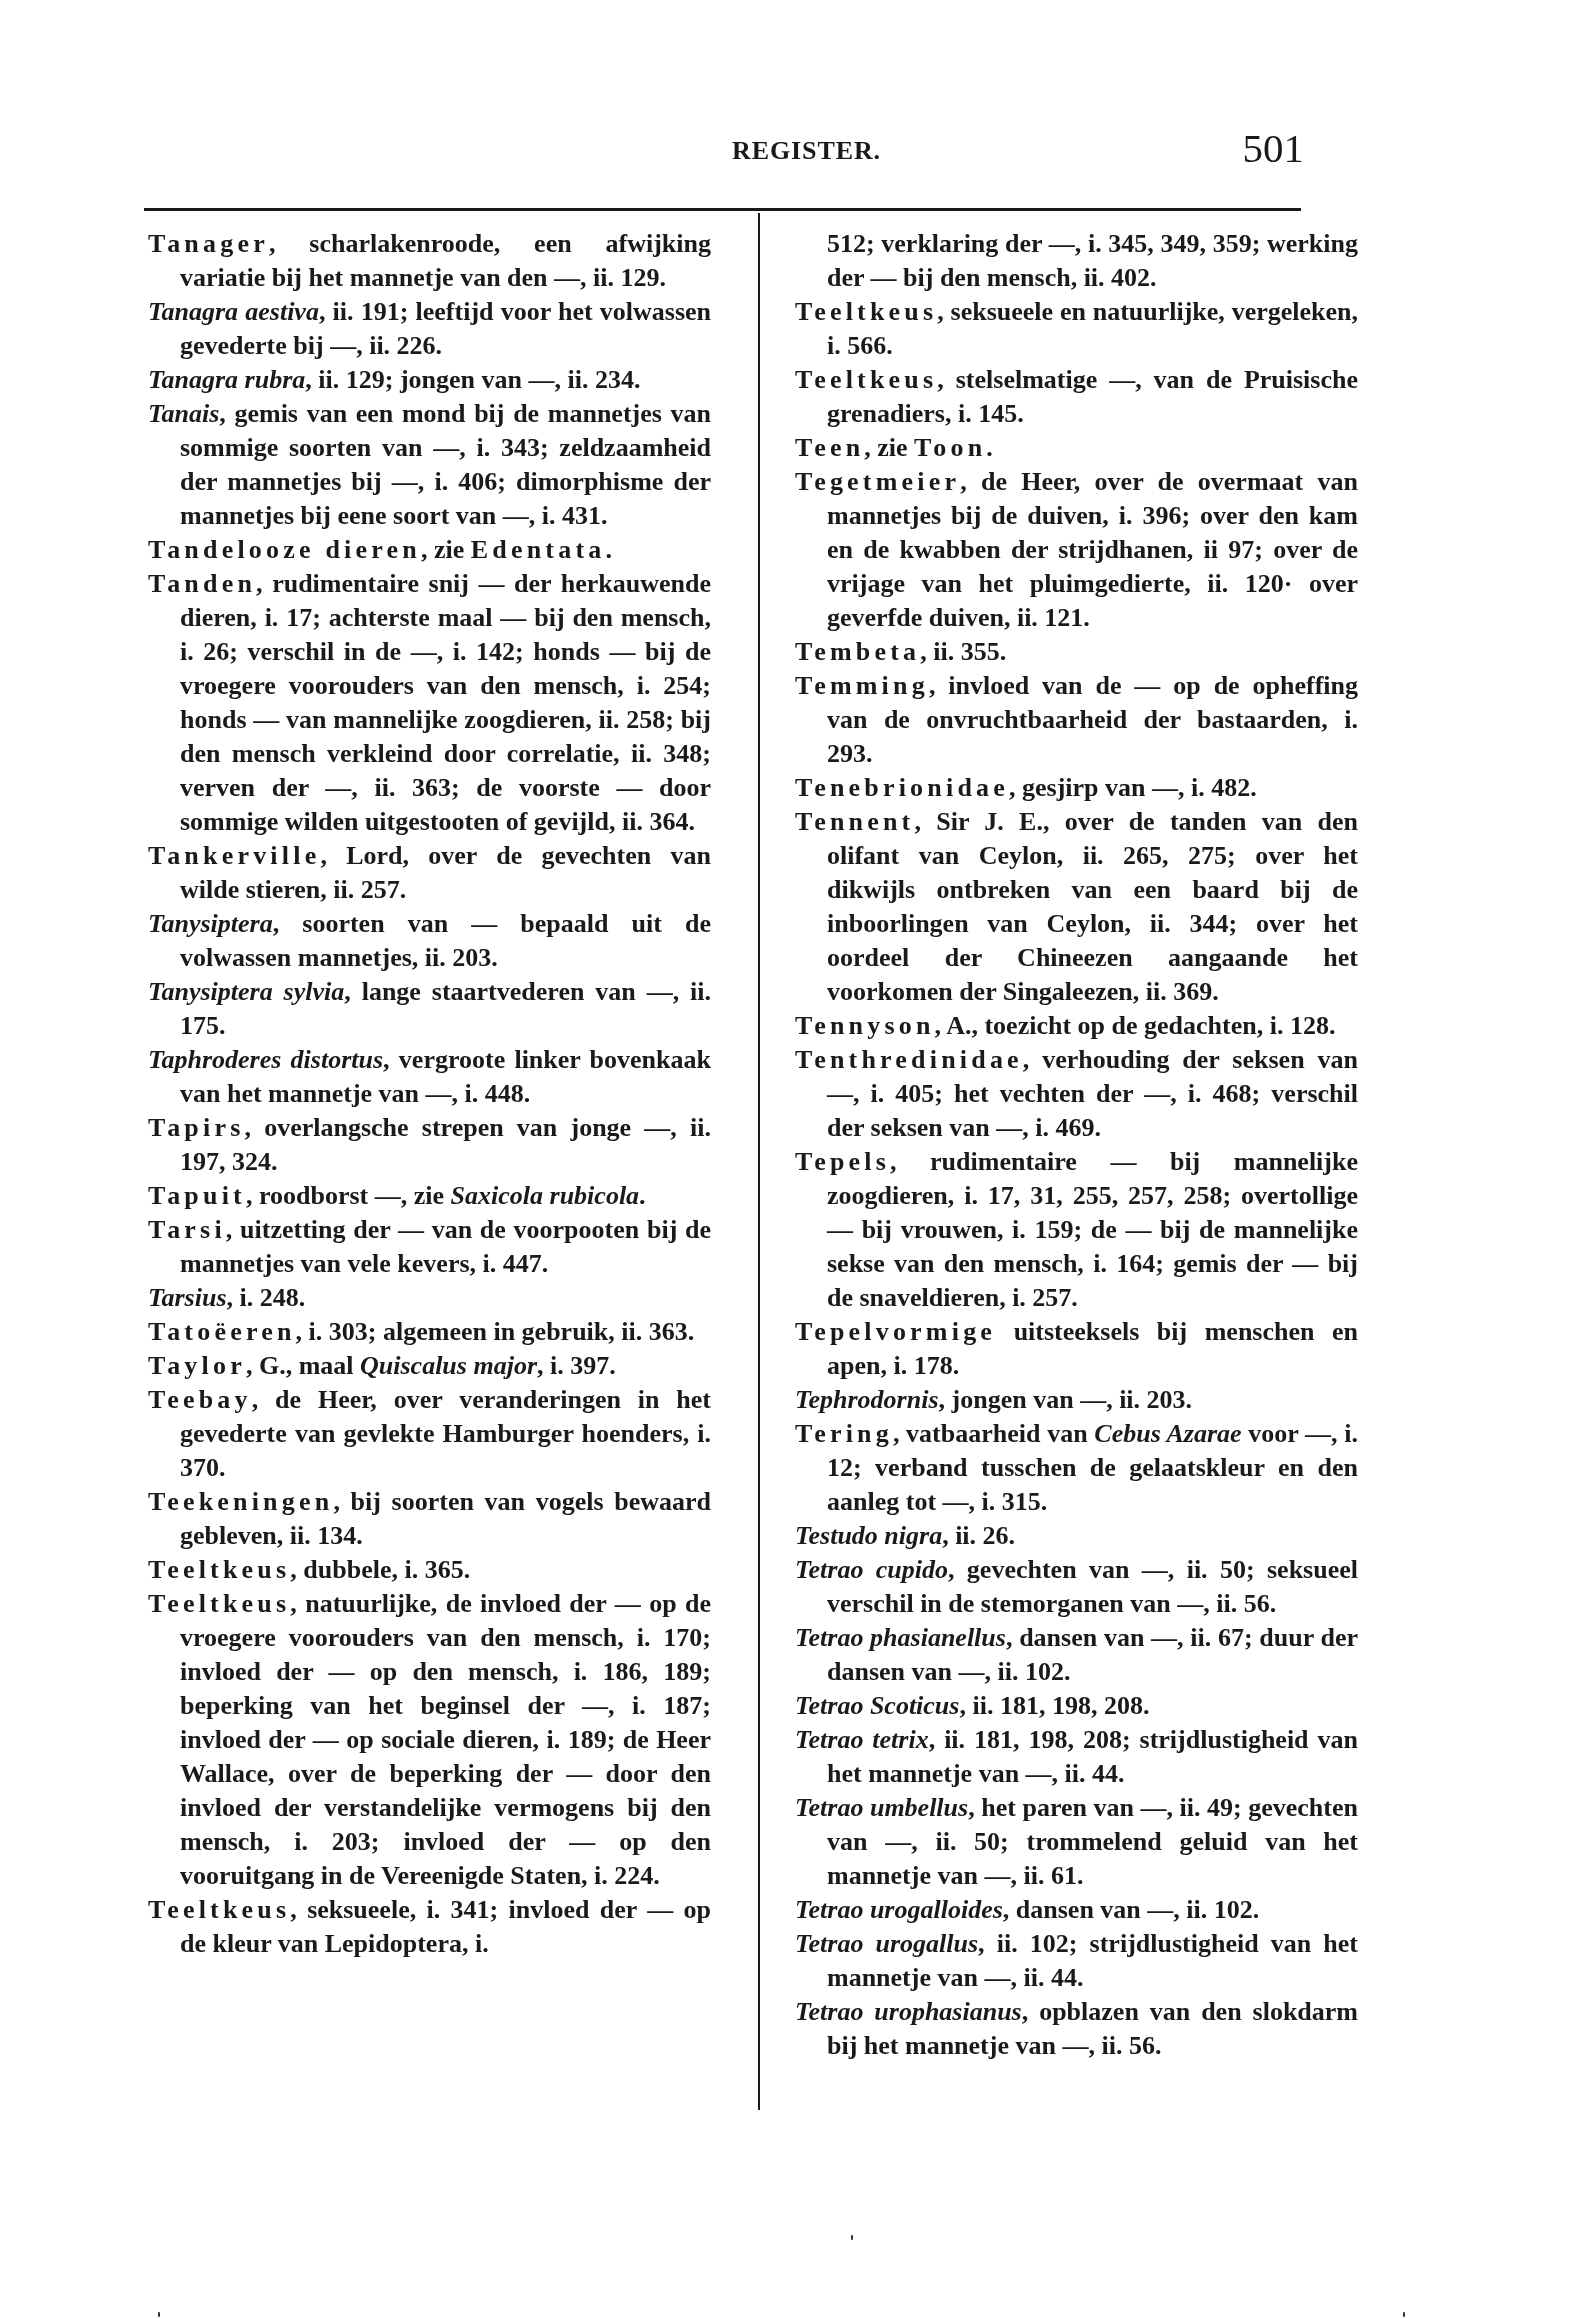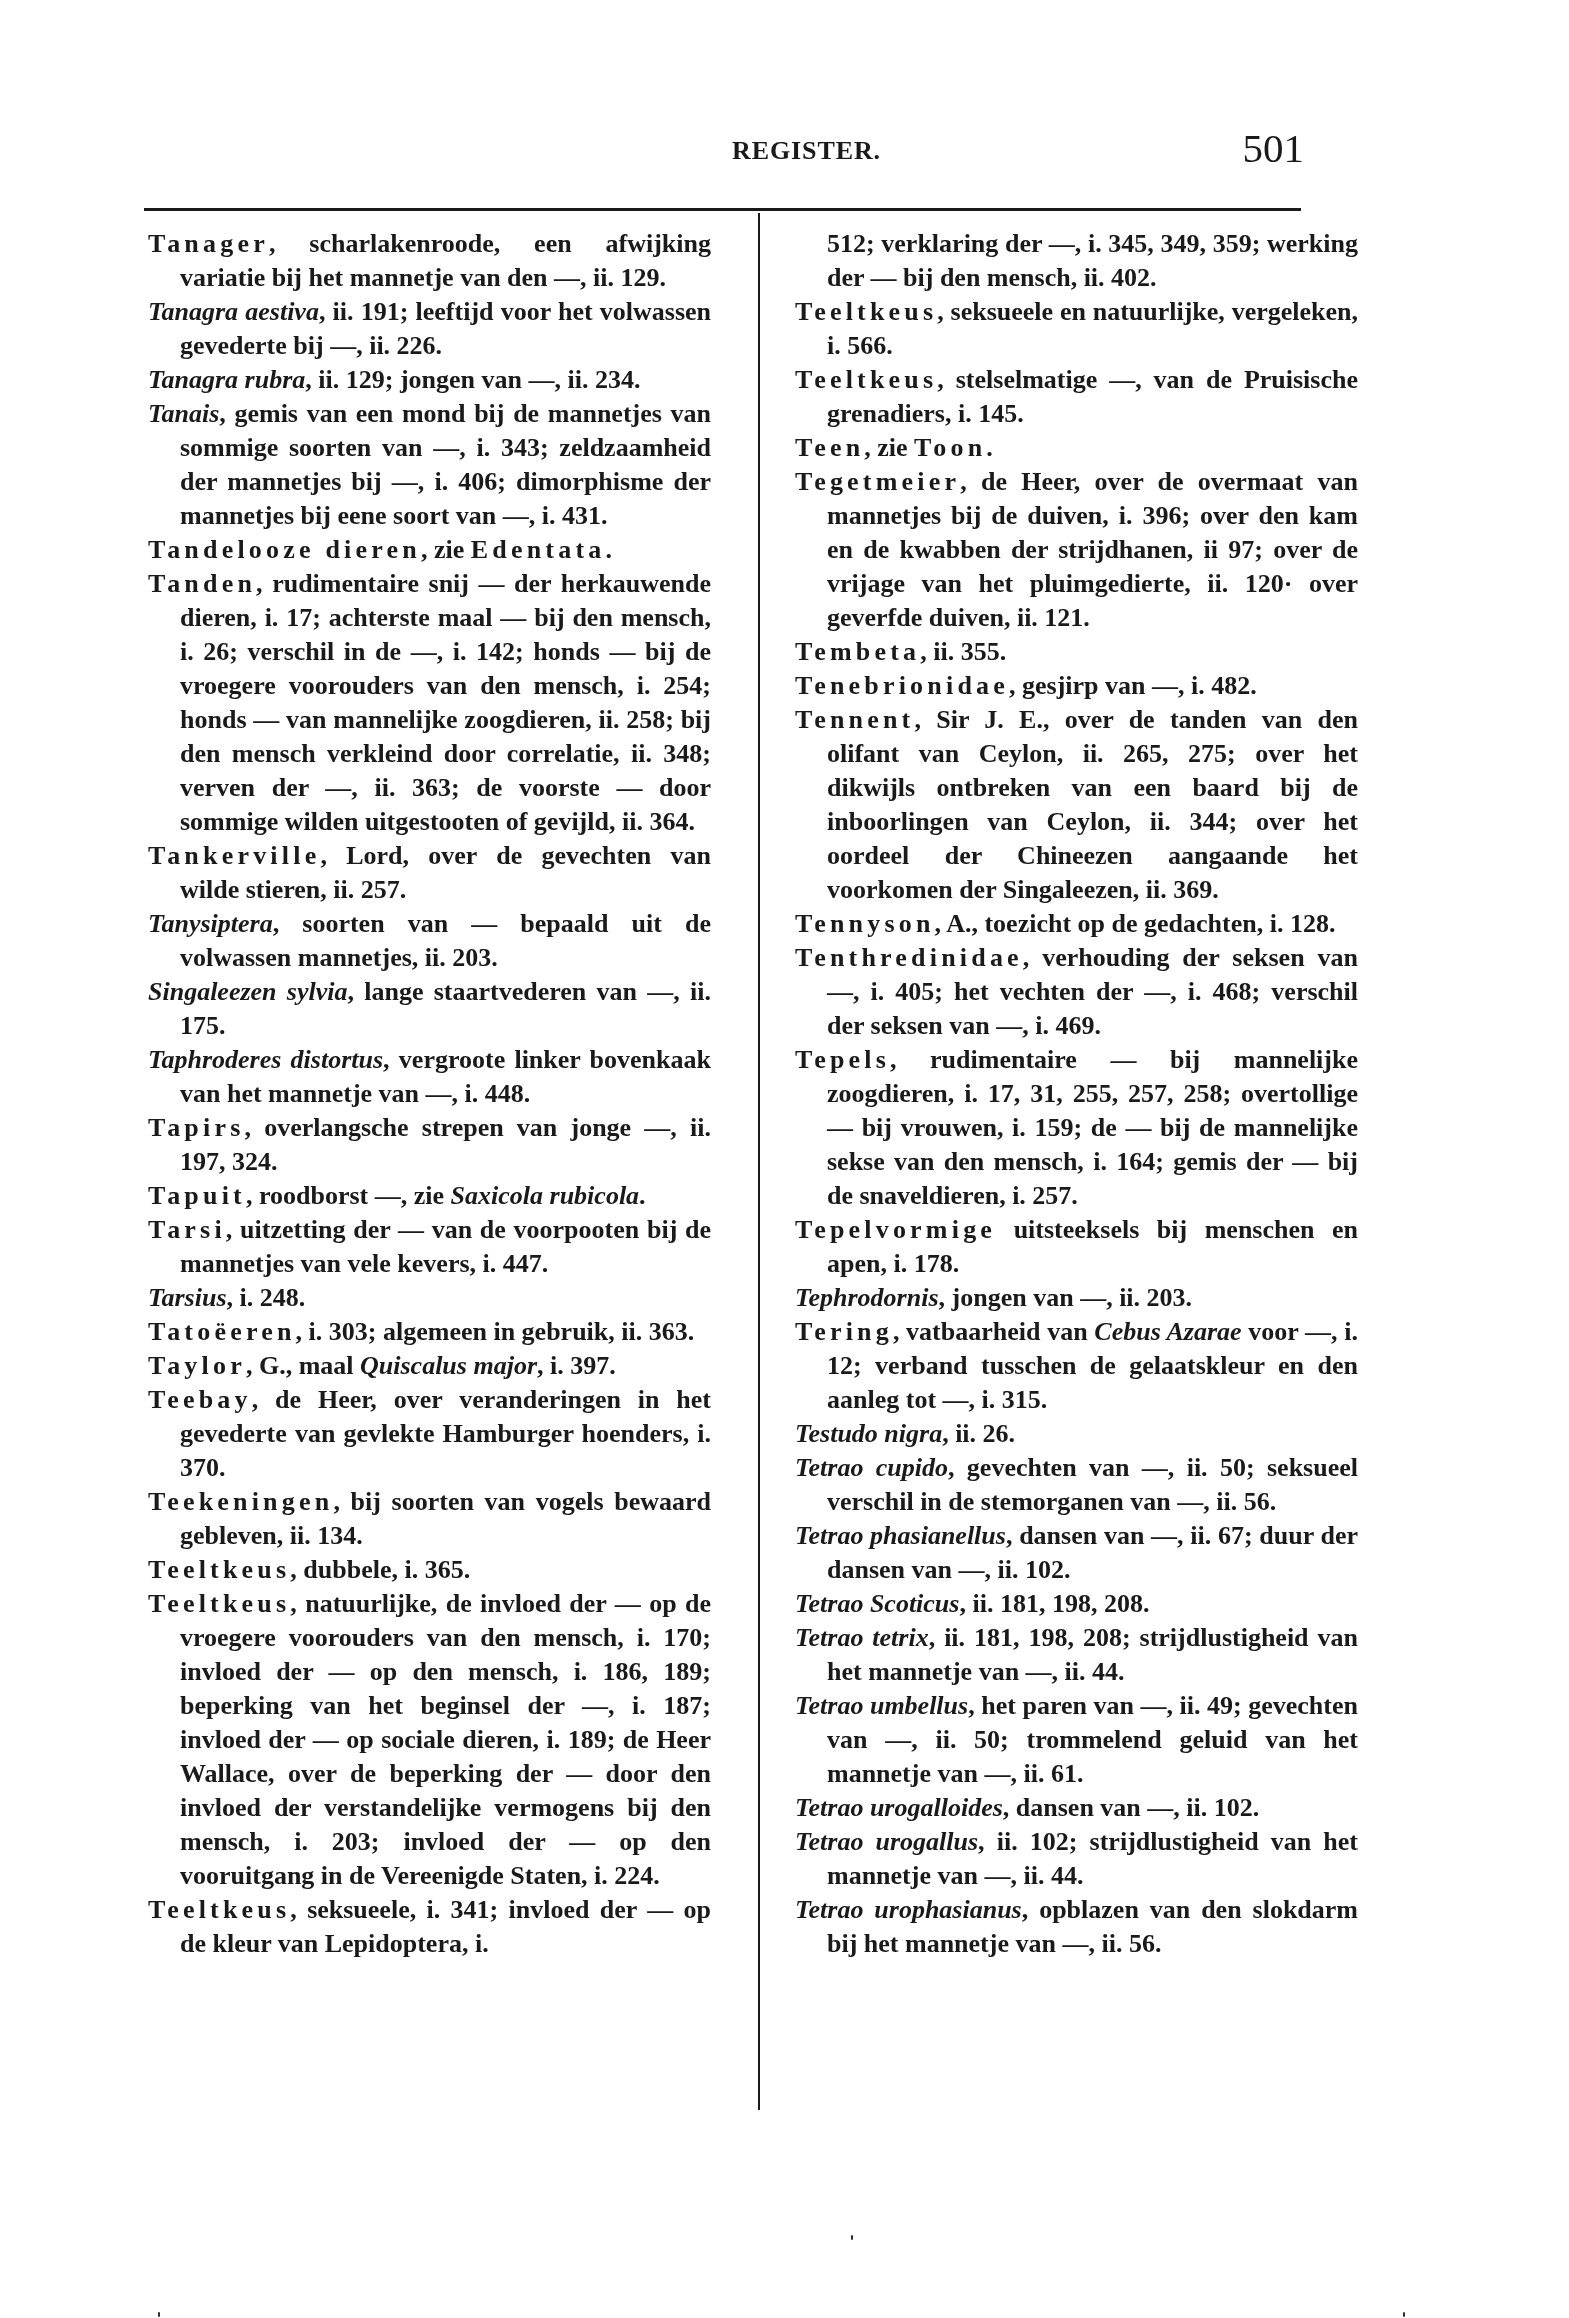--- a/index.html
+++ b/index.html
@@ -31,41 +31,42 @@
 
 <div class="column col-left" id="col-left">
     <p class="entry"><span class="head">Tanager</span><span>, scharlakenroode, een afwijking variatie bij het mannetje van den —, ii. 129.</span></p>
     <p class="entry"><span class="it">Tanagra aestiva</span><span>, ii. 191; leeftijd voor het volwassen gevederte bij —, ii. 226.</span></p>
     <p class="entry"><span class="it">Tanagra rubra</span><span>, ii. 129; jongen van —, ii. 234.</span></p>
     <p class="entry"><span class="it">Tanais</span><span>, gemis van een mond bij de mannetjes van sommige soorten van —, i. 343; zeldzaamheid der mannetjes bij —, i. 406; dimorphisme der mannetjes bij eene soort van —, i. 431.</span></p>
     <p class="entry"><span class="head">Tandelooze dieren</span><span>, zie </span><span class="head">Edentata</span><span>.</span></p>
     <p class="entry"><span class="head">Tanden</span><span>, rudimentaire snij — der herkauwende dieren, i. 17; achterste maal — bij den mensch, i. 26; verschil in de —, i. 142; honds — bij de vroegere voorouders van den mensch, i. 254; honds — van mannelijke zoogdieren, ii. 258; bij den mensch verkleind door correlatie, ii. 348; verven der —, ii. 363; de voorste — door sommige wilden uitgestooten of gevijld, ii. 364.</span></p>
     <p class="entry"><span class="head">Tankerville</span><span>, Lord, over de gevechten van wilde stieren, ii. 257.</span></p>
     <p class="entry"><span class="it">Tanysiptera</span><span>, soorten van — bepaald uit de volwassen mannetjes, ii. 203.</span></p>
-    <p class="entry"><span class="it">Singaleezen sylvia</span><span>, lange staartvederen van —, ii. 175.</span></p>
+    <p class="entry"><span class="it">Tanysiptera sylvia</span><span>, lange staartvederen van —, ii. 175.</span></p>
     <p class="entry"><span class="it">Taphroderes distortus</span><span>, vergroote linker bovenkaak van het mannetje van —, i. 448.</span></p>
     <p class="entry"><span class="head">Tapirs</span><span>, overlangsche strepen van jonge —, ii. 197, 324.</span></p>
     <p class="entry"><span class="head">Tapuit</span><span>, roodborst —, zie </span><span class="it">Saxicola rubicola</span><span>.</span></p>
     <p class="entry"><span class="head">Tarsi</span><span>, uitzetting der — van de voorpooten bij de mannetjes van vele kevers, i. 447.</span></p>
     <p class="entry"><span class="it">Tarsius</span><span>, i. 248.</span></p>
     <p class="entry"><span class="head">Tatoëeren</span><span>, i. 303; algemeen in gebruik, ii. 363.</span></p>
     <p class="entry"><span class="head">Taylor</span><span>, G., maal </span><span class="it">Quiscalus major</span><span>, i. 397.</span></p>
     <p class="entry"><span class="head">Teebay</span><span>, de Heer, over veranderingen in het gevederte van gevlekte Hamburger hoenders, i. 370.</span></p>
     <p class="entry"><span class="head">Teekeningen</span><span>, bij soorten van vogels bewaard gebleven, ii. 134.</span></p>
     <p class="entry"><span class="head">Teeltkeus</span><span>, dubbele, i. 365.</span></p>
     <p class="entry"><span class="head">Teeltkeus</span><span>, natuurlijke, de invloed der — op de vroegere voorouders van den mensch, i. 170; invloed der — op den mensch, i. 186, 189; beperking van het beginsel der —, i. 187; invloed der — op sociale dieren, i. 189; de Heer Wallace, over de beperking der — door den invloed der verstandelijke vermogens bij den mensch, i. 203; invloed der — op den vooruitgang in de Vereenigde Staten, i. 224.</span></p>
     <p class="entry"><span class="head">Teeltkeus</span><span>, seksueele, i. 341; invloed der — op de kleur van Lepidoptera, i.</span></p>
   </div>
 <div class="column col-right" id="col-right">
     <p class="entry cont"><span>512; verklaring der —, i. 345, 349, 359; werking der — bij den mensch, ii. 402.</span></p>
     <p class="entry"><span class="head">Teeltkeus</span><span>, seksueele en natuurlijke, vergeleken, i. 566.</span></p>
     <p class="entry"><span class="head">Teeltkeus</span><span>, stelselmatige —, van de Pruisische grenadiers, i. 145.</span></p>
     <p class="entry"><span class="head">Teen</span><span>, zie </span><span class="head">Toon</span><span>.</span></p>
     <p class="entry"><span class="head">Tegetmeier</span><span>, de Heer, over de overmaat van mannetjes bij de duiven, i. 396; over den kam en de kwabben der strijdhanen, ii 97; over de vrijage van het pluimgedierte, ii. 120· over geverfde duiven, ii. 121.</span></p>
     <p class="entry"><span class="head">Tembeta</span><span>, ii. 355.</span></p>
+    <p class="entry"><span class="head">Temming</span><span>, invloed van de — op de opheffing van de onvruchtbaarheid der bastaarden, i. 293.</span></p>
     <p class="entry"><span class="head">Tenebrionidae</span><span>, gesjirp van —, i. 482.</span></p>
     <p class="entry"><span class="head">Tennent</span><span>, Sir J. E., over de tanden van den olifant van Ceylon, ii. 265, 275; over het dikwijls ontbreken van een baard bij de inboorlingen van Ceylon, ii. 344; over het oordeel der Chineezen aangaande het voorkomen der Singaleezen, ii. 369.</span></p>
     <p class="entry"><span class="head">Tennyson</span><span>, A., toezicht op de gedachten, i. 128.</span></p>
     <p class="entry"><span class="head">Tenthredinidae</span><span>, verhouding der seksen van —, i. 405; het vechten der —, i. 468; verschil der seksen van —, i. 469.</span></p>
     <p class="entry"><span class="head">Tepels</span><span>, rudimentaire — bij mannelijke zoogdieren, i. 17, 31, 255, 257, 258; overtollige — bij vrouwen, i. 159; de — bij de mannelijke sekse van den mensch, i. 164; gemis der — bij de snaveldieren, i. 257.</span></p>
     <p class="entry"><span class="head">Tepelvormige</span><span> uitsteeksels bij menschen en apen, i. 178.</span></p>
     <p class="entry"><span class="it">Tephrodornis</span><span>, jongen van —, ii. 203.</span></p>
     <p class="entry"><span class="head">Tering</span><span>, vatbaarheid van </span><span class="it">Cebus Azarae</span><span> voor —, i. 12; verband tusschen de gelaatskleur en den aanleg tot —, i. 315.</span></p>
     <p class="entry"><span class="it">Testudo nigra</span><span>, ii. 26.</span></p>
     <p class="entry"><span class="it">Tetrao cupido</span><span>, gevechten van —, ii. 50; seksueel verschil in de stemorganen van —, ii. 56.</span></p>

